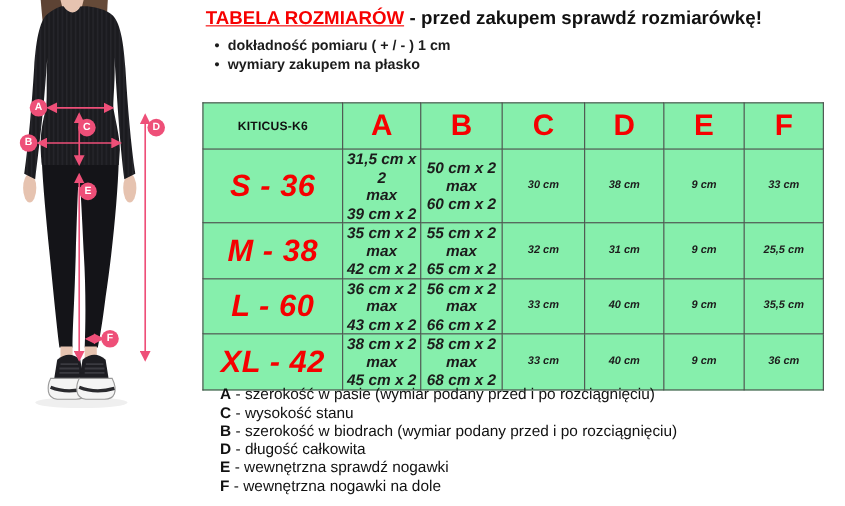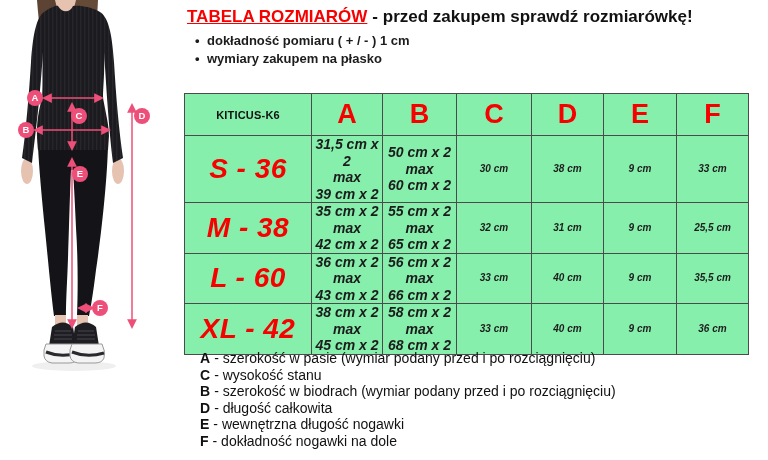--- a/index.html
+++ b/index.html
@@ -224,18 +224,18 @@
   <div class="legend-row">
     <b>C</b><span class="lt">- wysokość stanu</span>
   </div>
   <div class="legend-row">
     <b>B</b><span class="lt">- szerokość w biodrach (wymiar podany przed i po rozciągnięciu)</span>
   </div>
   <div class="legend-row">
     <b>D</b><span class="lt">- długość całkowita</span>
   </div>
   <div class="legend-row">
-    <b>E</b><span class="lt">- wewnętrzna długość nogawki</span>
-  </div>
-  <div class="legend-row">
-    <b>F</b><span class="lt">- dokładność nogawki na dole</span>
+    <b>E</b><span class="lt">- wewnętrzna sprawdź nogawki</span>
+  </div>
+  <div class="legend-row">
+    <b>F</b><span class="lt">- wewnętrzna nogawki na dole</span>
   </div>
 </div>
 
 </body></html>

